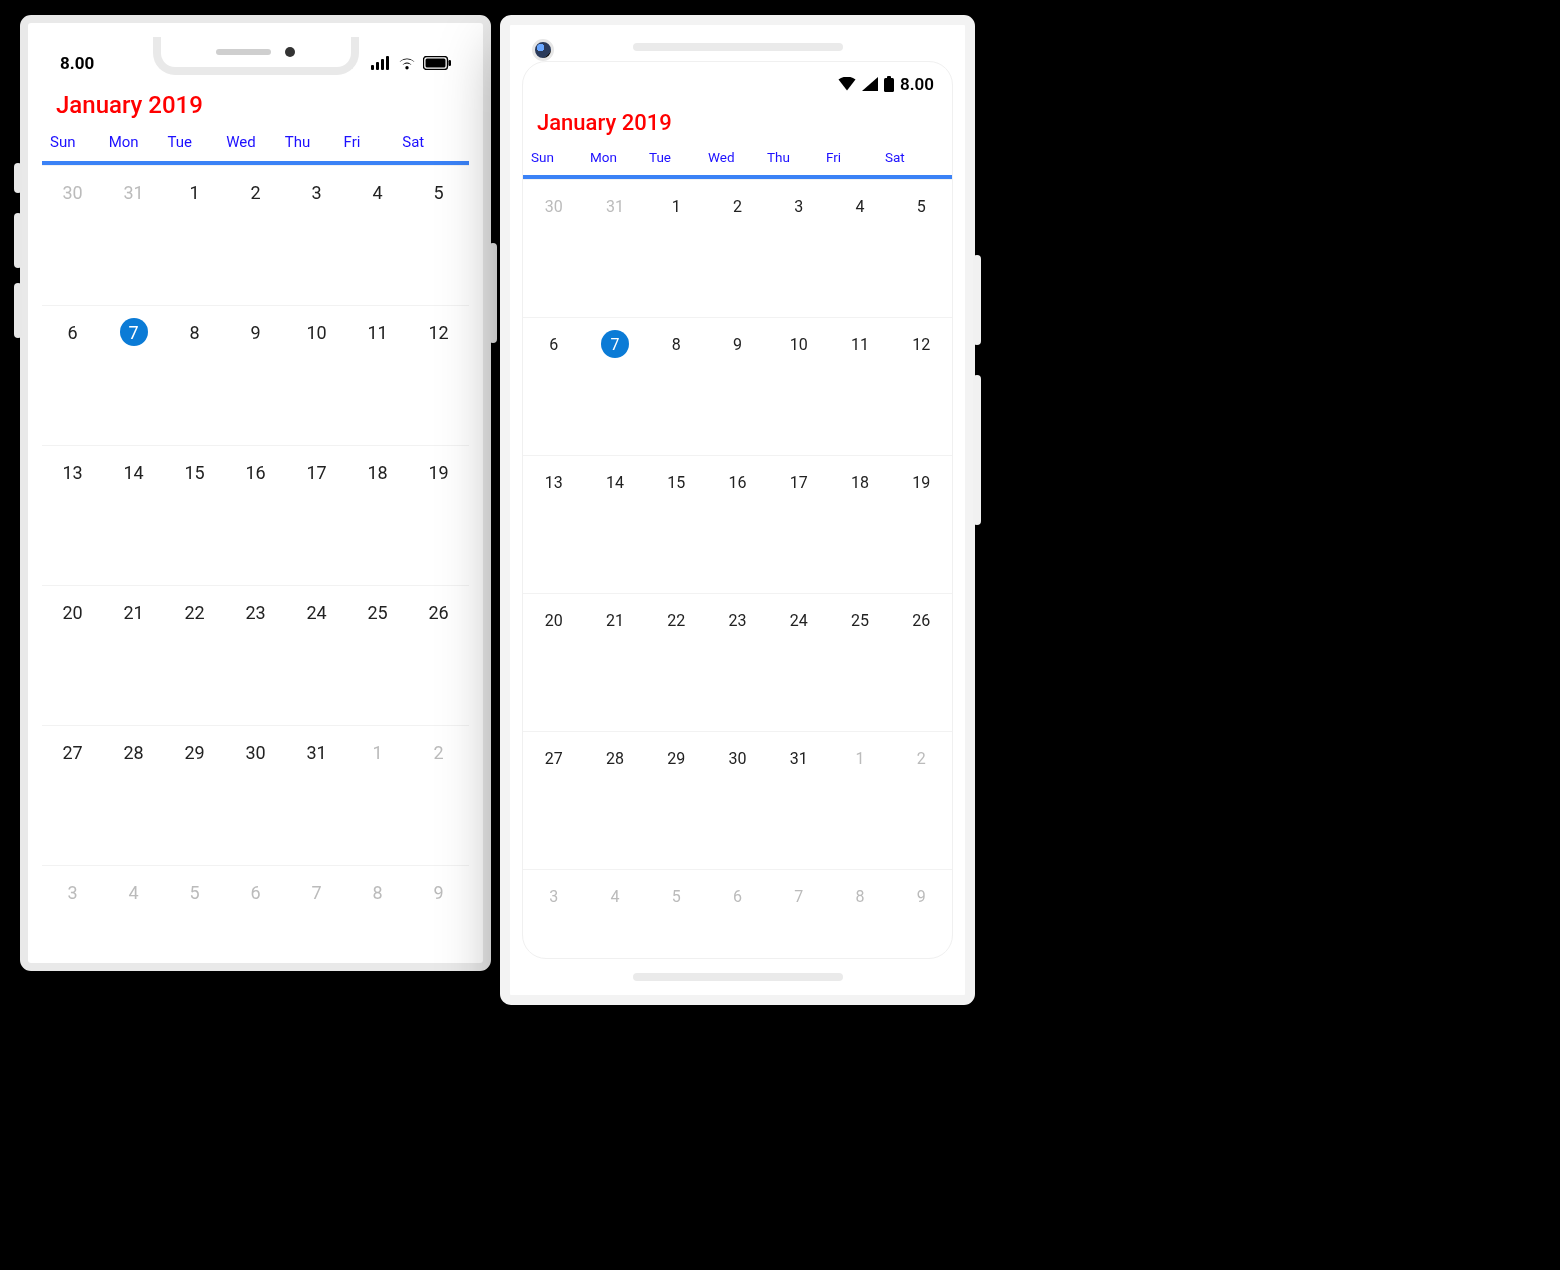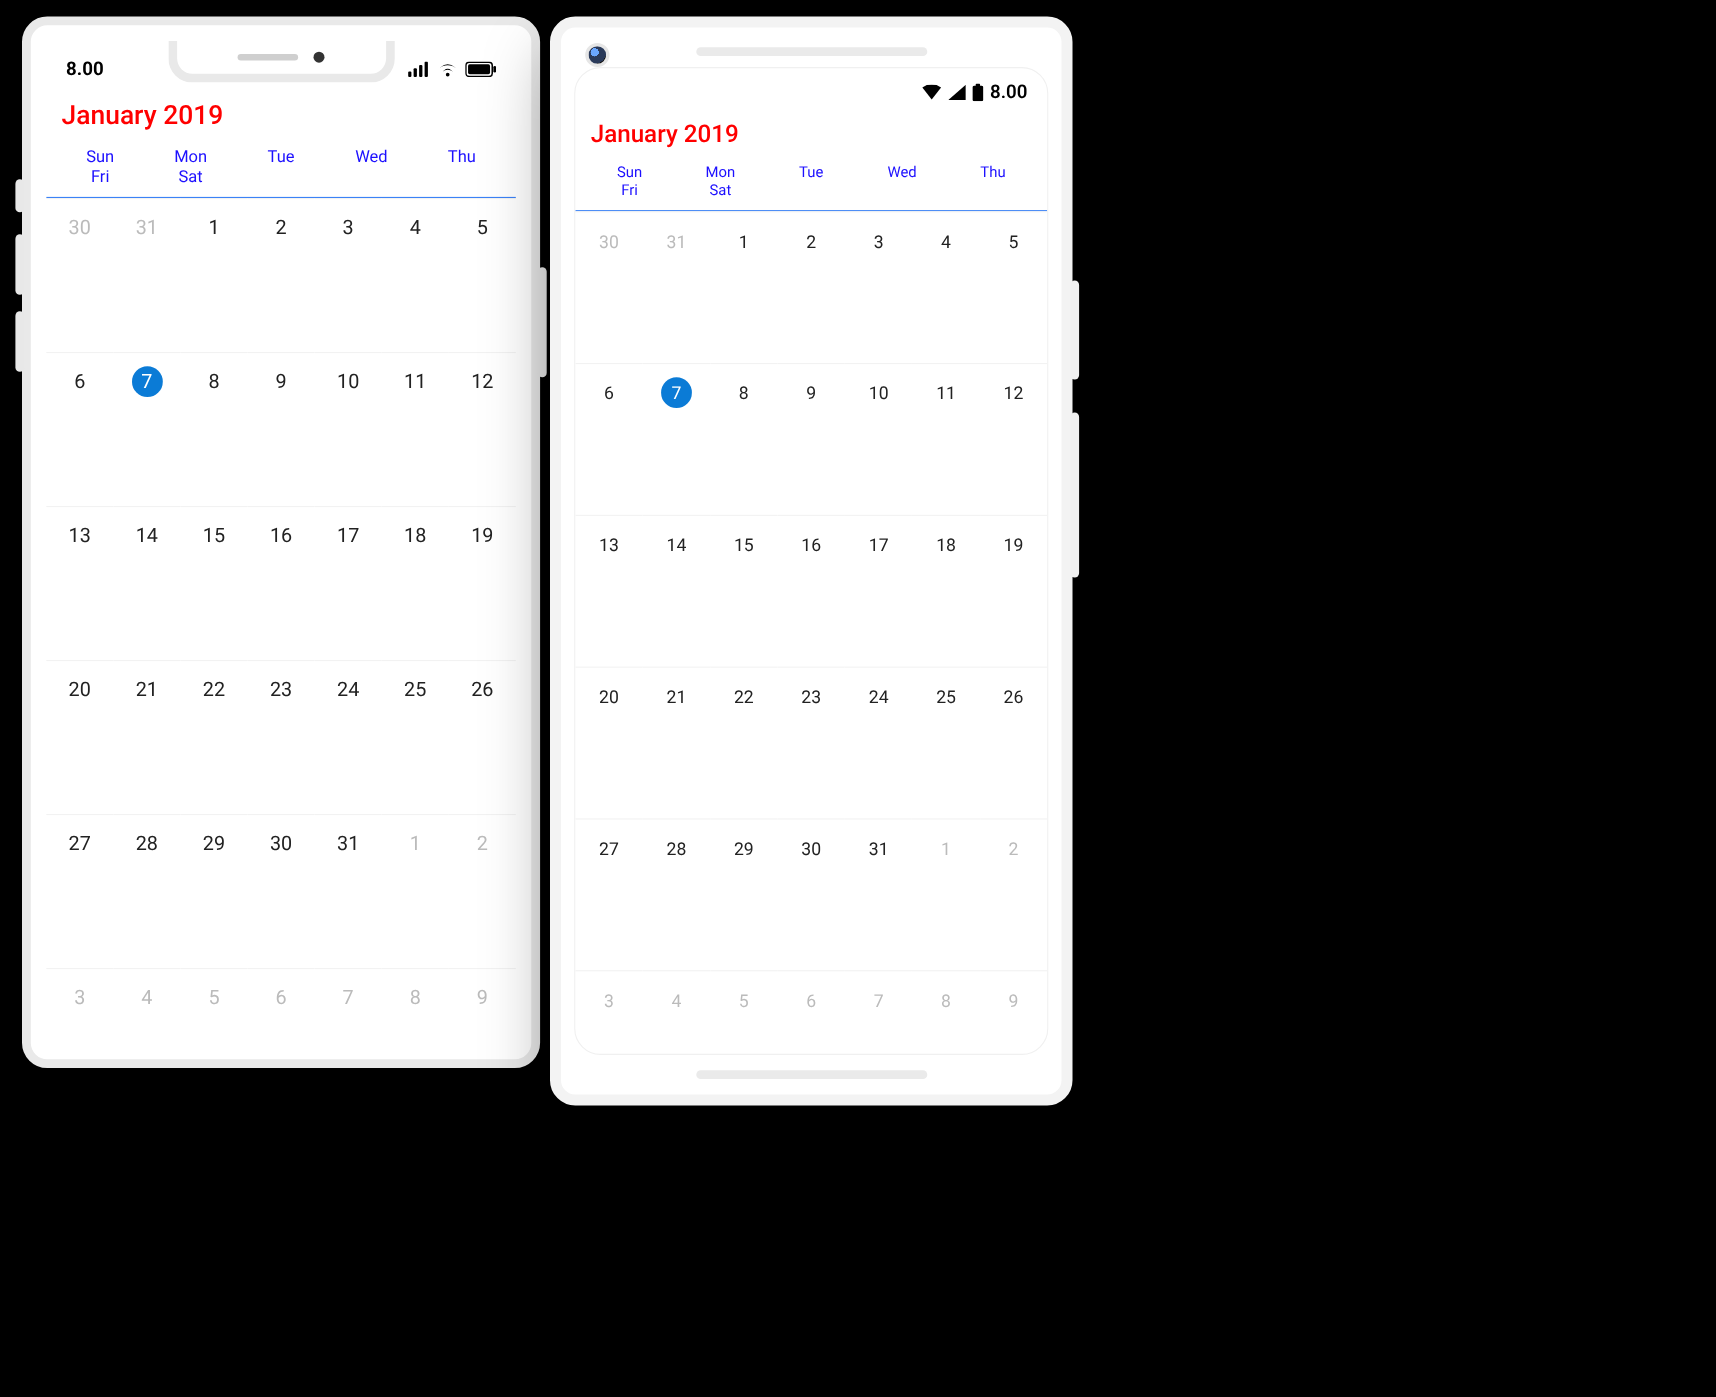--- a/index.html
+++ b/index.html
@@ -1,17 +1,17 @@
 <!DOCTYPE html>
 <html><head>
 <meta charset="utf-8">
 <style>
   html,body{margin:0;padding:0;background:#000;font-family:-apple-system,BlinkMacSystemFont,"Segoe UI",Roboto,Arial,sans-serif;}
   .stage{width:1560px;height:1270px;position:relative;background:#000;}
-  .phone{position:absolute;background:#fff;border-radius:23px;box-shadow:0 30px 60px rgba(0,0,0,.35);}
+  .phone{position:absolute;background:#fff;border-radius:11px;box-shadow:0 30px 60px rgba(0,0,0,.35);}
   
   .iphone{left:20px;top:15px;width:455px;height:940px;border:8px solid #e9e9e9;}
   .iphone .screen{position:absolute;inset:14px;border-radius:46px;background:#fff;overflow:hidden;}
   .notch{position:absolute;top:0;left:50%;transform:translateX(-50%);width:190px;height:30px;background:#fff;border:8px solid #e9e9e9;border-top:none;border-radius:0 0 22px 22px;display:flex;align-items:center;justify-content:center;gap:14px;}
   .notch .speaker{width:55px;height:6px;background:#cfcfcf;border-radius:3px;}
   .notch .cam{width:10px;height:10px;background:#333;border-radius:50%;}
   .iphone .btn{position:absolute;background:#e8e8e8;border-radius:4px;}
   .iphone .btn.power{right:-14px;top:220px;width:8px;height:100px;}
   .iphone .btn.vol1{left:-14px;top:190px;width:8px;height:55px;}
   .iphone .btn.vol2{left:-14px;top:260px;width:8px;height:55px;}
@@ -25,21 +25,21 @@
   .android .btn{position:absolute;background:#f1f1f1;border-radius:4px;}
   .android .btn.power{right:-16px;top:230px;width:8px;height:90px;}
   .android .btn.vol{right:-16px;top:350px;width:8px;height:150px;}
   
   .statusbar{display:flex;justify-content:space-between;align-items:center;font-weight:700;font-size:17px;padding:0 18px;height:44px;}
   .iphone .statusbar{padding-top:4px;}
   .android .statusbar{justify-content:flex-end;gap:6px;font-weight:600;}
   .icons{display:flex;align-items:center;gap:6px;}
   .title{color:red;font-size:24px;font-weight:500;padding:6px 14px 14px;}
   .android .title{font-size:22px;padding-top:4px;}
-  .dayrow{display:grid;grid-template-columns:repeat(5,1fr);color:#1d10ff;font-size:15px;padding:0 8px 10px;text-align:center;border-bottom:1px solid #3b82f6;}
+  .dayrow{display:grid;grid-template-columns:repeat(7,1fr);color:#1d10ff;font-size:15px;padding:0 8px 10px;text-align:left;border-bottom:4px solid #3b82f6;}
   .android .dayrow{font-size:13.5px;}
   .grid{display:grid;grid-template-columns:repeat(7,1fr);}
   .cell{height:127px;border-top:1px solid #f2f2f2;text-align:center;padding-top:12px;font-size:18px;color:#222;}
   .android .cell{height:125px;font-size:16px;}
   .cell.out{color:#bbb;}
   .cell .num{display:inline-flex;align-items:center;justify-content:center;min-width:28px;height:28px;border-radius:50%;}
   .cell.sel .num{background:#0b7bd6;color:#fff;}
   
   svg{display:block;}
 </style>

